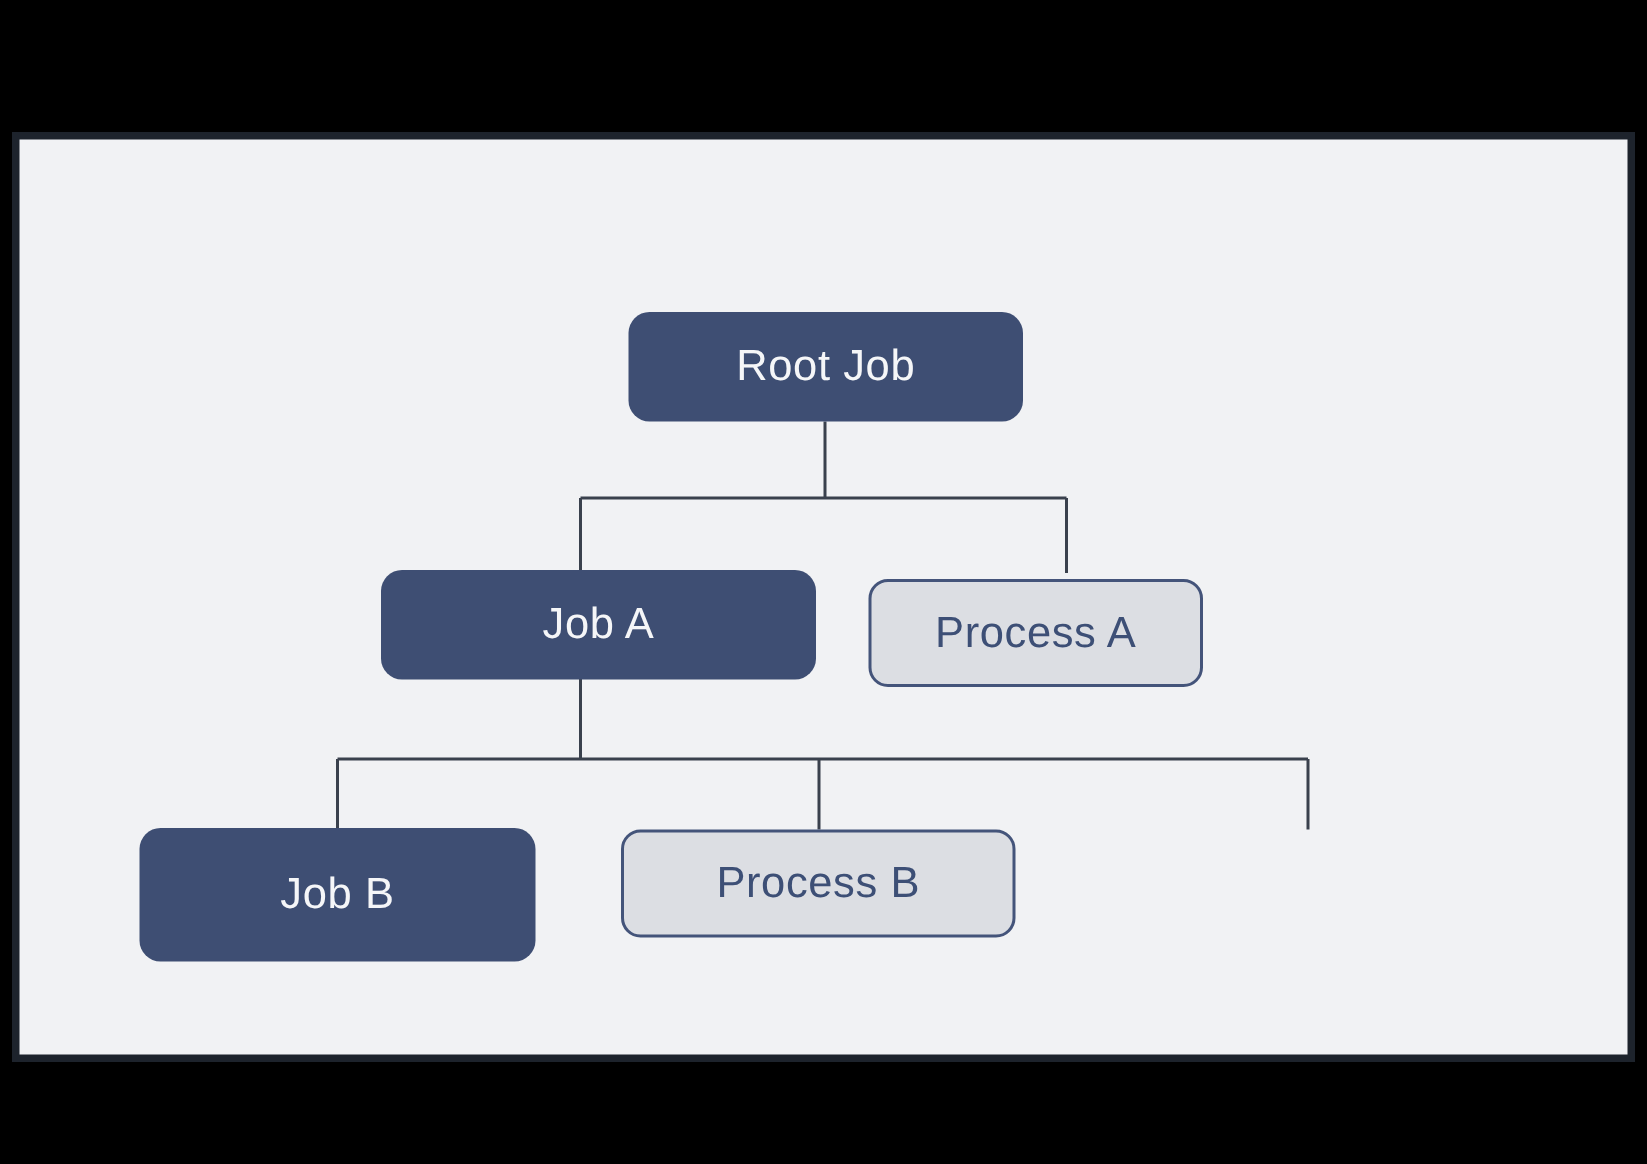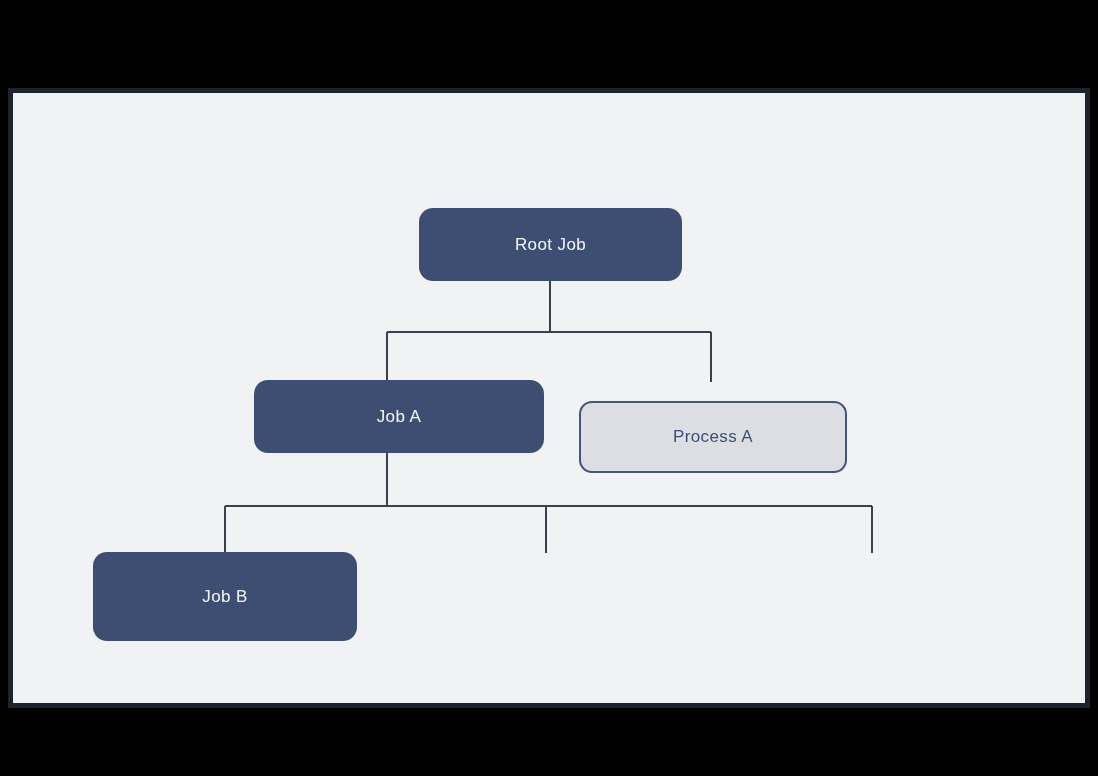--- a/index.html
+++ b/index.html
@@ -43,21 +43,21 @@
     top: 0;
     width: 1098px;
     height: 776px;
     pointer-events: none;
   }
   .node {
     position: absolute;
     display: flex;
     align-items: center;
     justify-content: center;
-    font-size: 17px;
+    font-size: 29px;
     letter-spacing: 0.4px;
     font-weight: 400;
   }
   .node.job {
     background: var(--job-fill);
     color: var(--job-text);
     border-radius: 14px;
   }
   .node.process {
     background: var(--process-fill);
@@ -79,22 +79,25 @@
   </svg>
 
   <div class="node job" style="left:419px; top:208px; width:263px; height:73px;">
     <span>Root Job</span>
   </div>
 
   <div class="node job" style="left:254px; top:380px; width:290px; height:73px;">
     <span>Job A</span>
   </div>
 
-  <div class="node process" style="left:579px; top:401px; width:268px; height:72px;">
+  <div class="node process" style="left:579px; top:386px; width:223px; height:72px;">
     <span>Process A</span>
   </div>
 
   <div class="node job" style="left:93px; top:552px; width:264px; height:89px;">
     <span>Job B</span>
   </div>
 
+  <div class="node process" style="left:414px; top:553px; width:263px; height:72px;">
+    <span>Process B</span>
+  </div>
 
 </div>
 
 </body></html>

